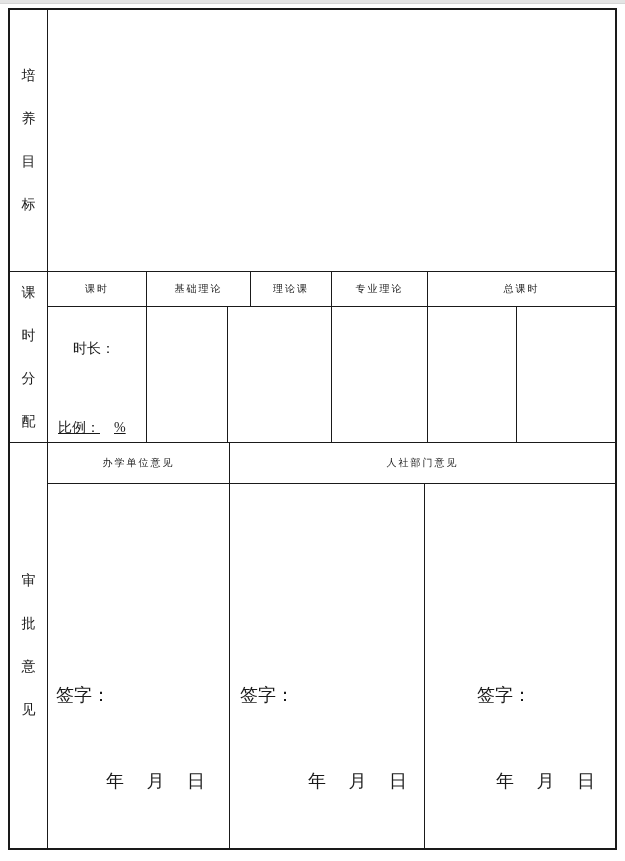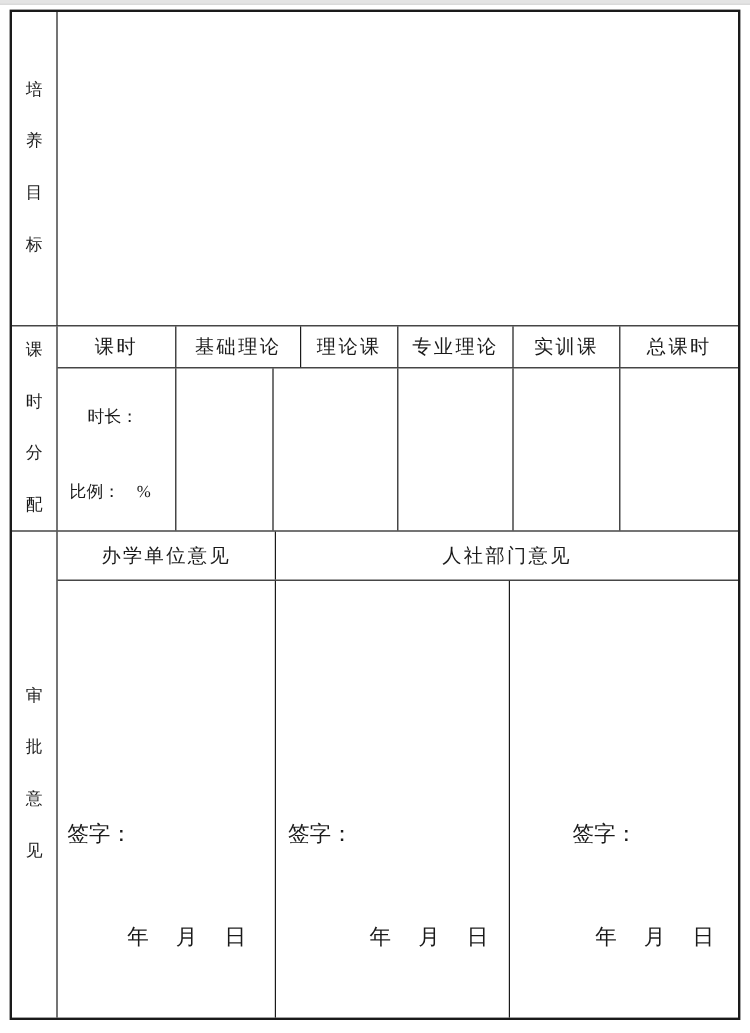--- a/index.html
+++ b/index.html
@@ -34,38 +34,38 @@
     font-size:14px; line-height:18px;
     flex-shrink:0;
   }
   .sec-content { flex:1; display:flex; flex-direction:column; min-width:0; }
   .hdr-row { display:flex; border-bottom:1px solid #1a1a1a; }
   .body-row { display:flex; flex:1; }
   .cell { border-right:1px solid #1a1a1a; }
   .cell:last-child { border-right:none; }
   .hdr-cell {
     display:flex; align-items:center; justify-content:center;
-    font-size:16px; letter-spacing:2px;
+    font-size:10px; letter-spacing:2px;
   }
   .hours-hdr { height:35px; }
   .appr-hdr { height:41px; }
   
   .hc1 { width:99px; } .hc2 { width:81px; } .hc3 { width:104px; }
   .hc4 { width:96px; } .hc5 { width:89px; } .hc6 { flex:1; }
   
   .ac1 { width:182px; } .ac2 { width:195px; } .ac3 { flex:1; }
   .hours-value-cell { position:relative; }
   .duration-line {
     position:absolute; left:10px; top:33px;
     font-size:14px; line-height:18px;margin-left:15px;
   }
   .ratio-line {
-    position:absolute; left:10px; top:95px;
+    position:absolute; left:10px; top:112px;
     font-size:14px; line-height:18px;
-    display:flex; align-items:center;
+    display:flex; align-items:center;text-decoration:underline;
   }
   .ratio-unit { margin-left:14px; font-family:"Liberation Serif",serif; }
   .opinion-cell { position:relative; font-size:18px; }
   .sign-label { position:absolute; top:202px; left:8px; line-height:18px; }
   .ac2 .sign-label { left:10px; }
   .ac3 .sign-label { left:52px; }
   .date-line {
     position:absolute; top:288px; left:0; right:4px;
     text-align:right; line-height:18px;
     word-spacing:18px;
@@ -97,21 +97,20 @@
       <span>时</span>
       <span>分</span>
       <span>配</span>
     </div>
     <div class="sec-content">
       <div class="hdr-row hours-hdr">
         <div class="cell hdr-cell hc1">课时</div>
         <div class="cell hdr-cell hc3">基础理论</div>
         <div class="cell hdr-cell hc2">理论课</div>
         <div class="cell hdr-cell hc4">专业理论</div>
-        <div class="cell hdr-cell hc5">实训课</div>
         <div class="cell hdr-cell hc6">总课时</div>
       </div>
       <div class="body-row">
         <div class="cell hc1 hours-value-cell">
           <div class="duration-line">时长：</div>
           <div class="ratio-line">
             <span>比例：</span>
             <span class="ratio-unit">%</span>
           </div>
         </div>

